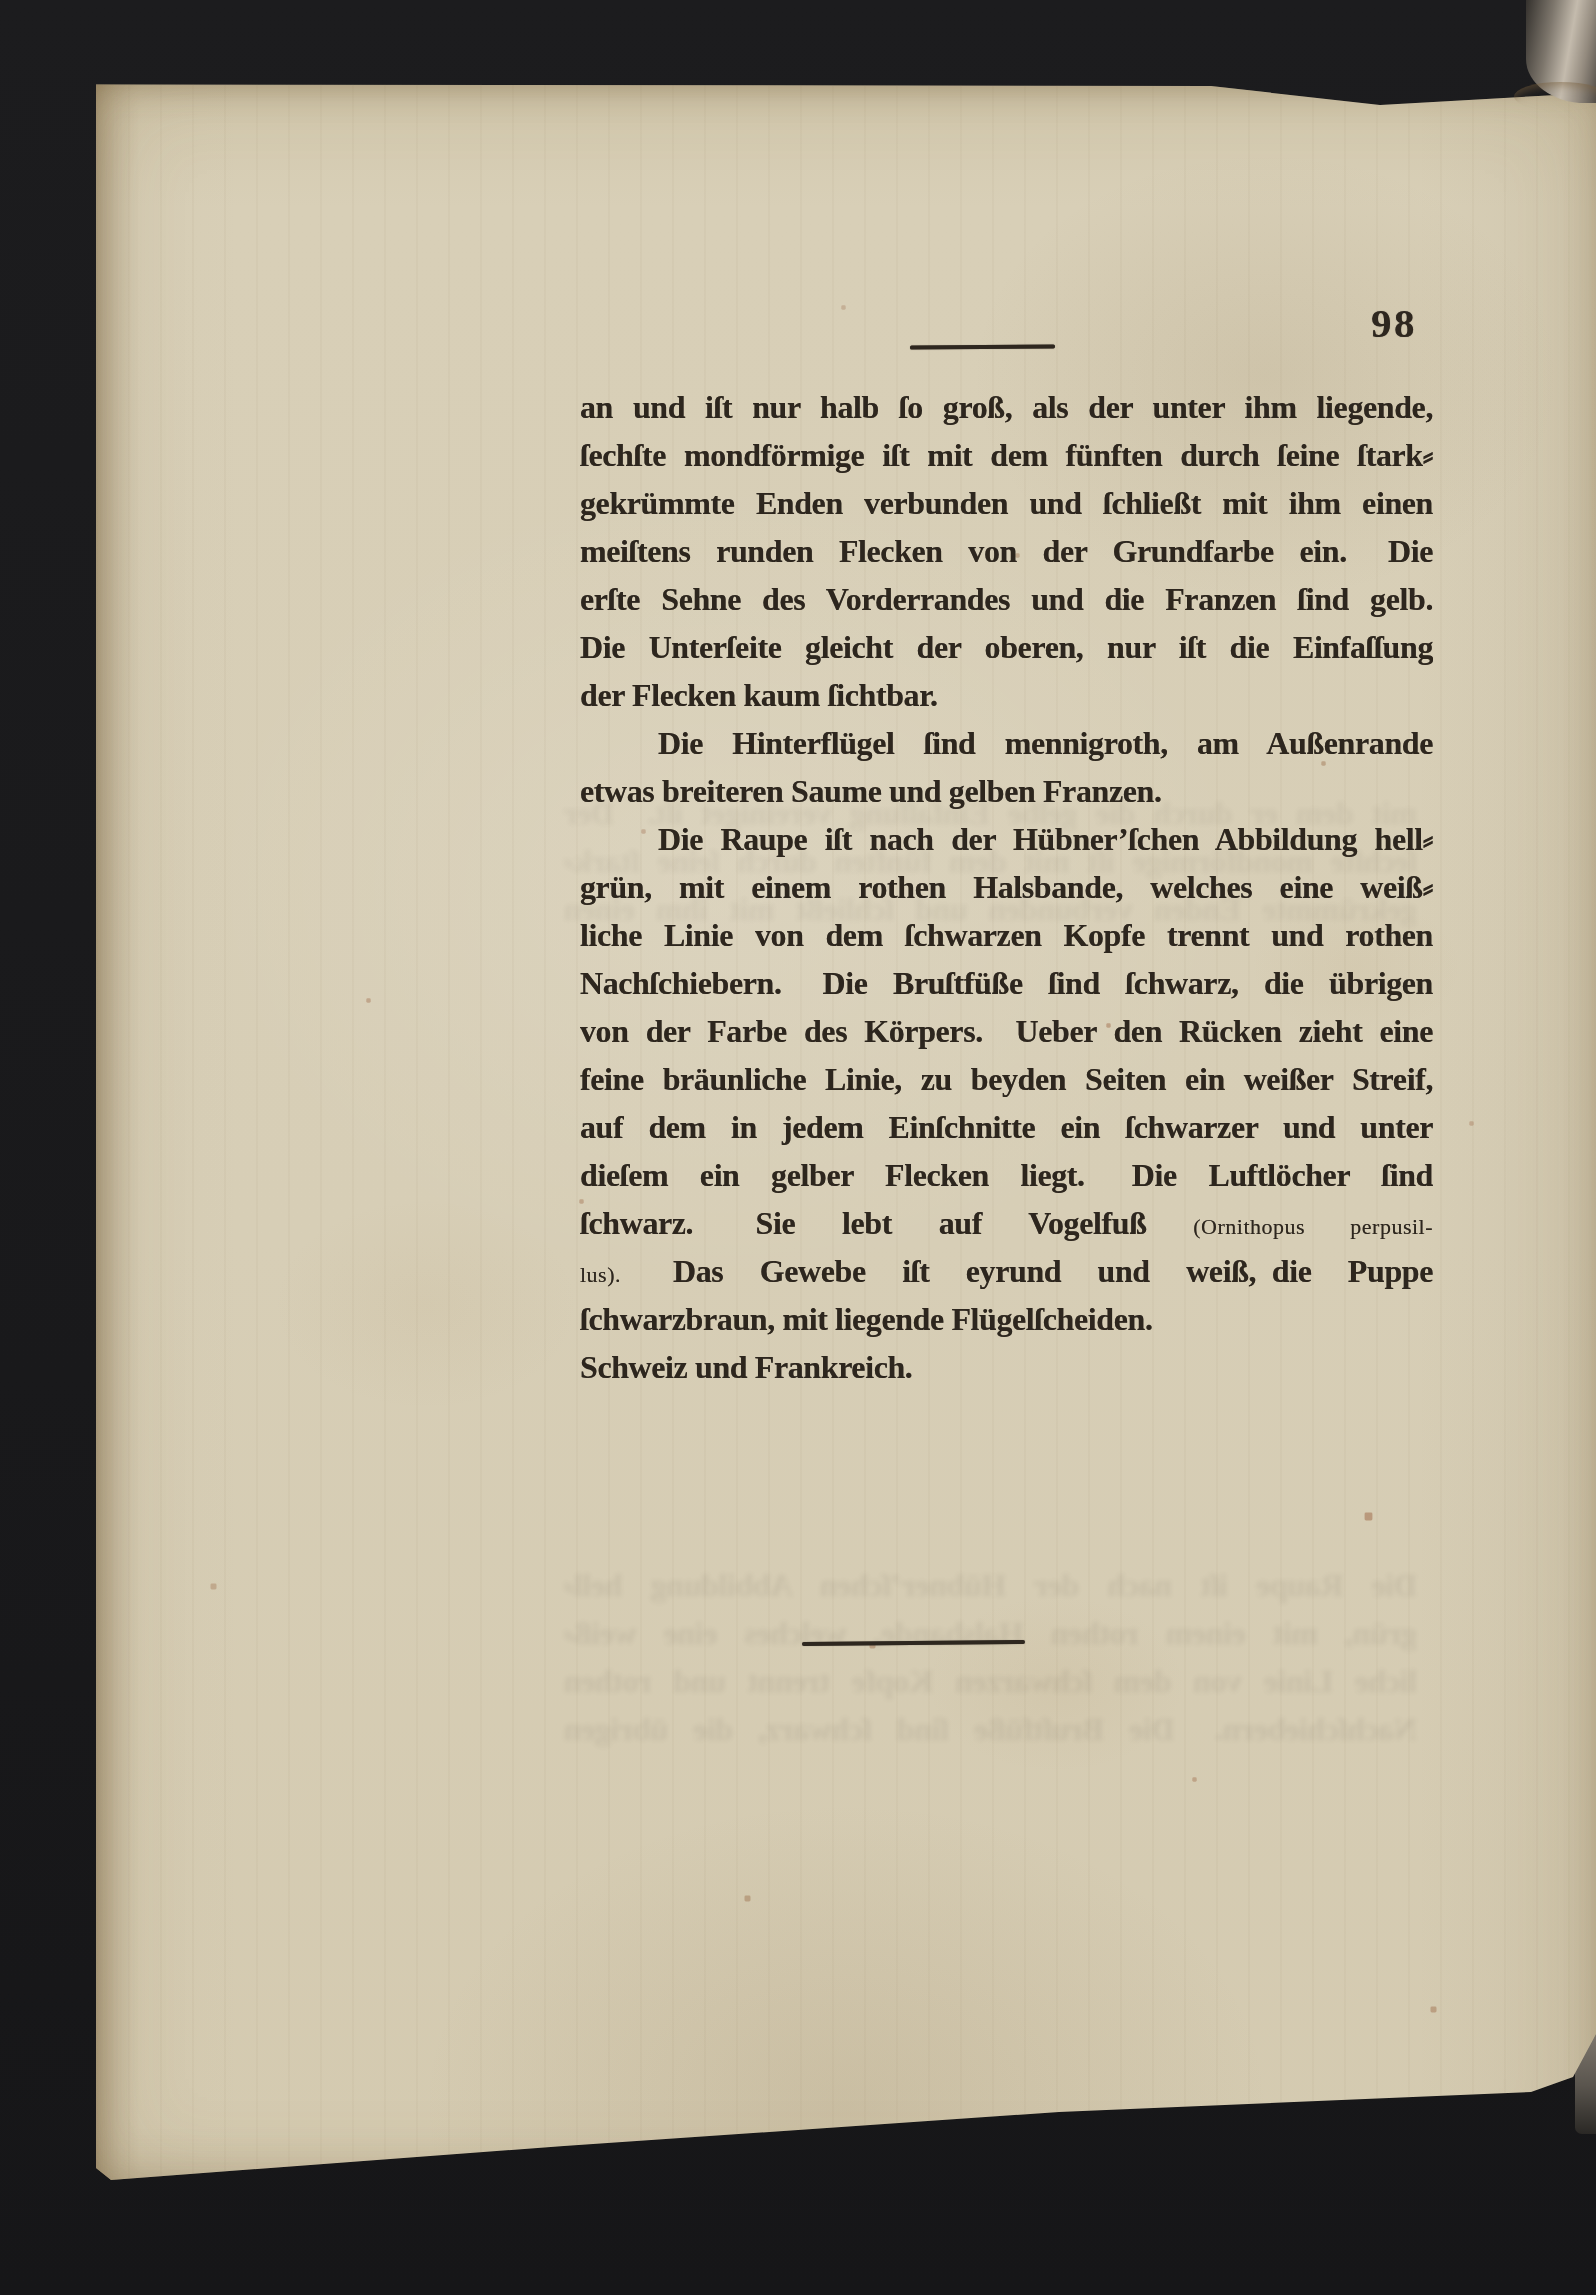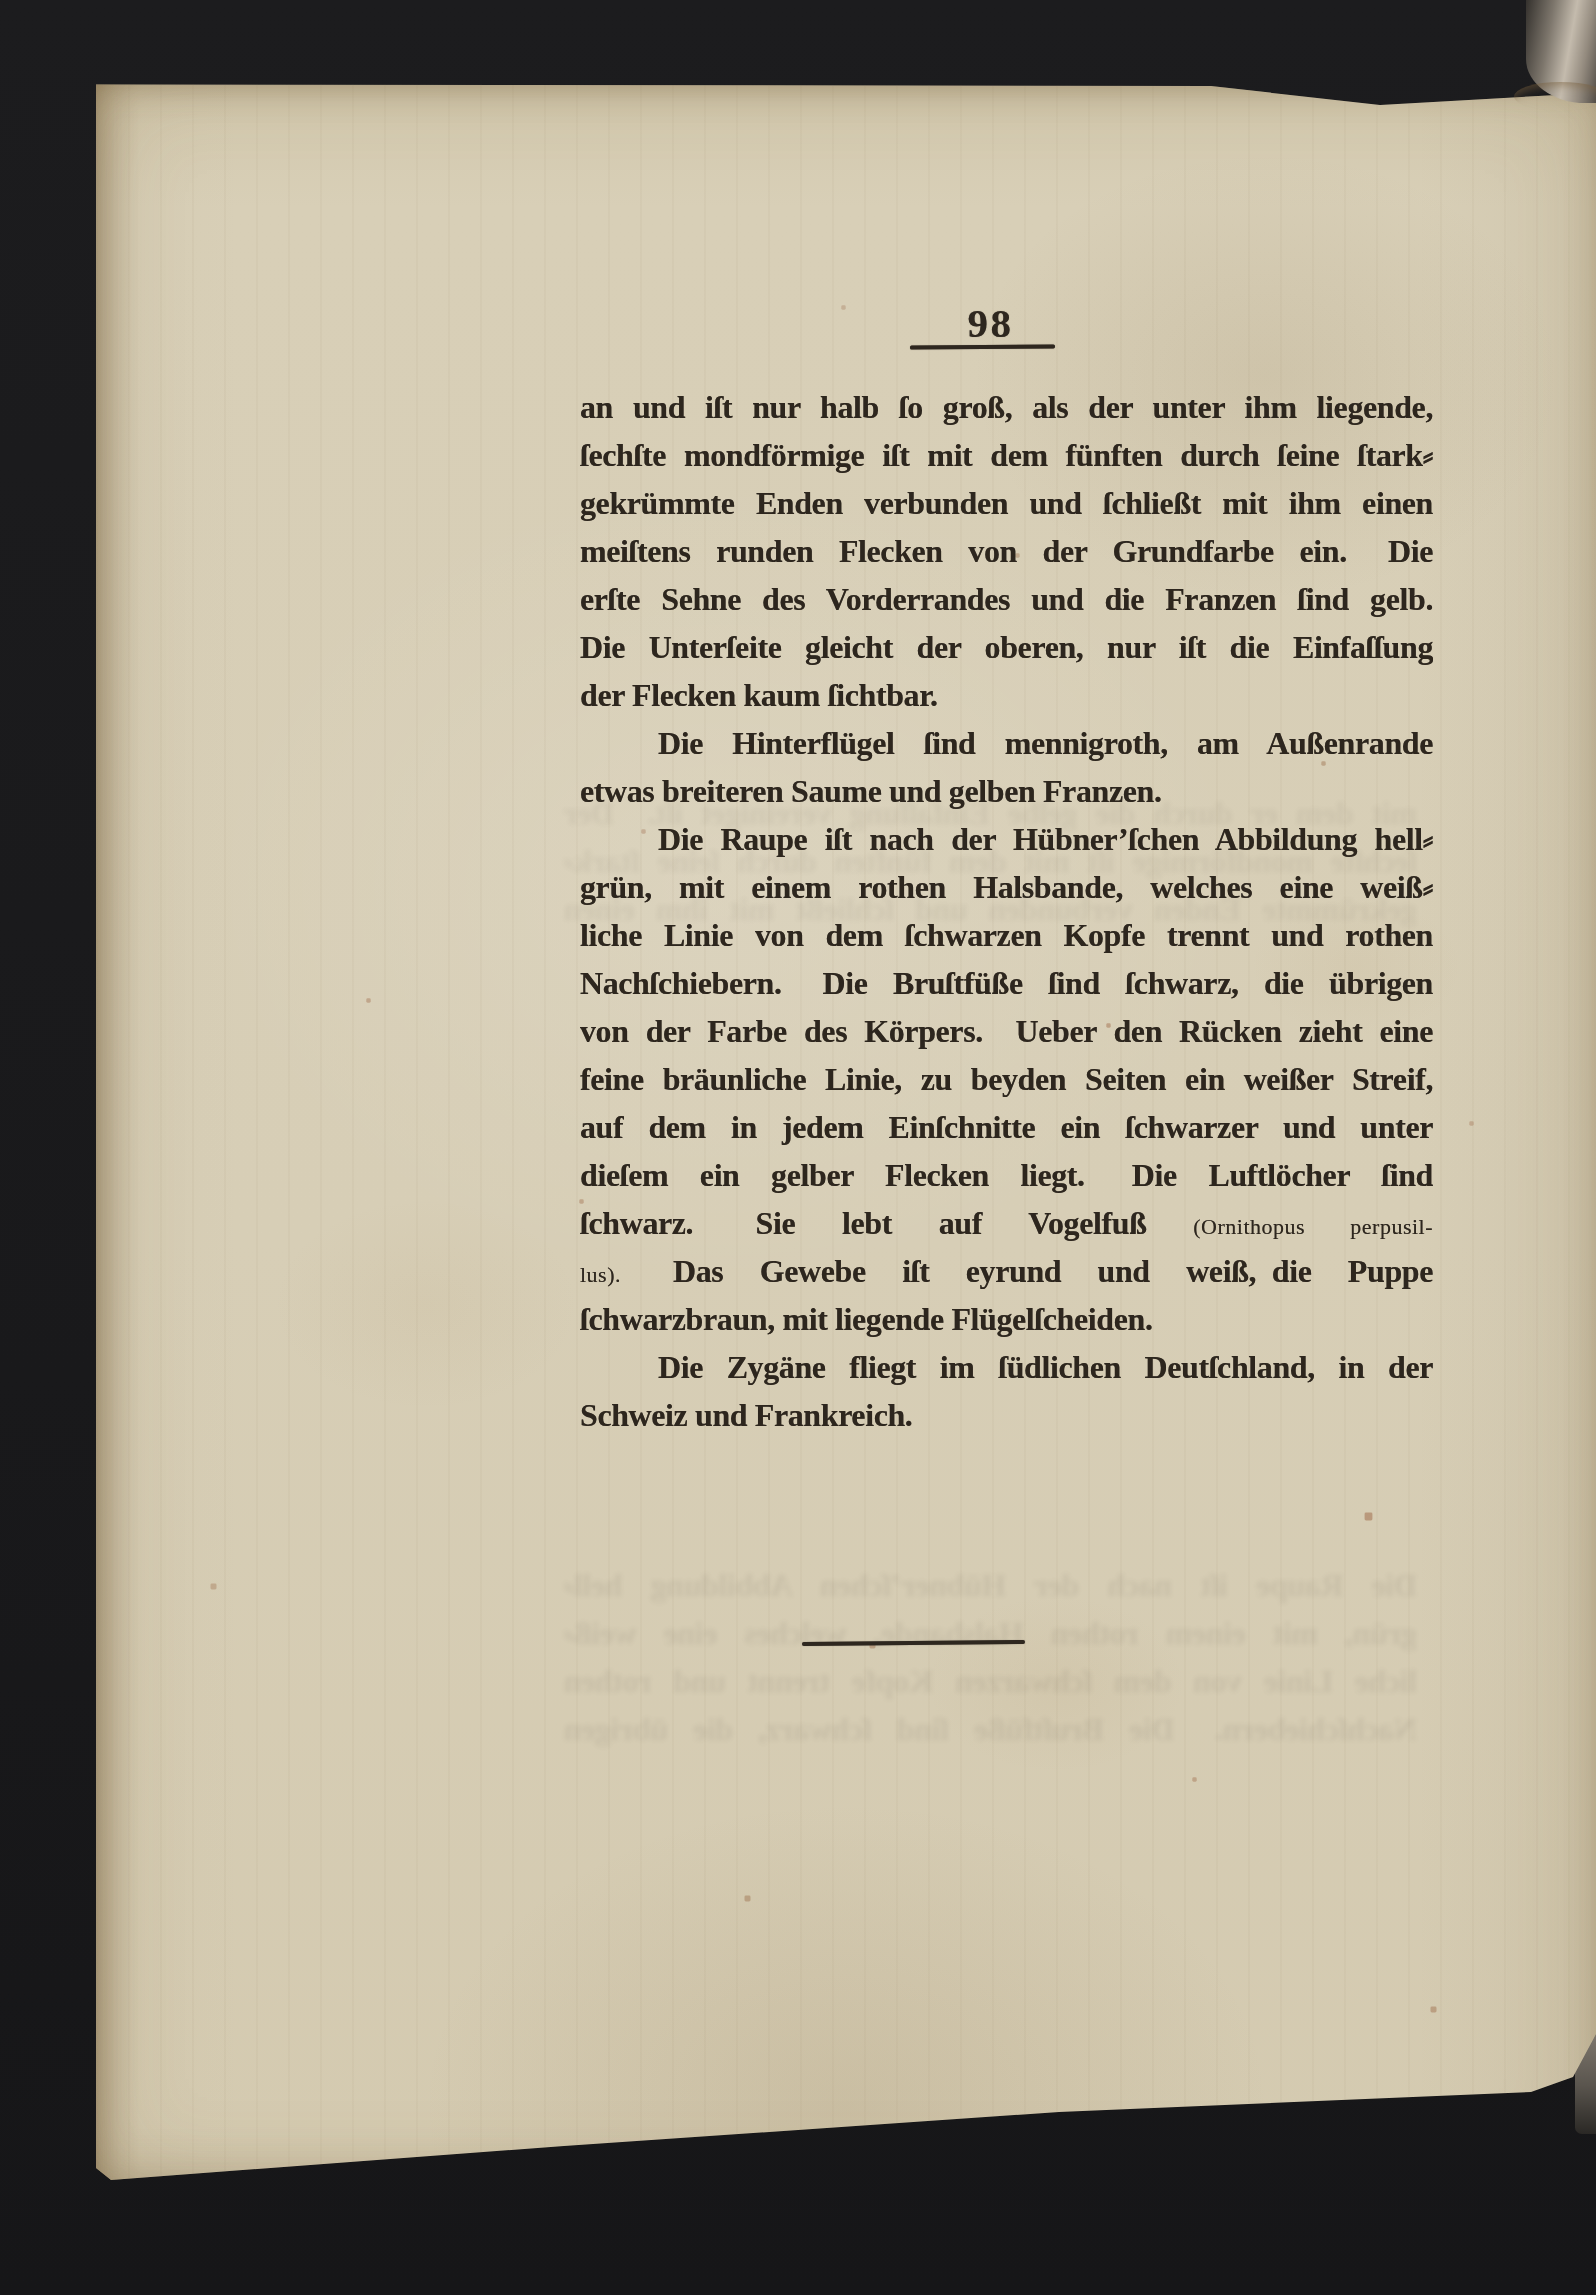--- a/index.html
+++ b/index.html
@@ -94,21 +94,21 @@
     white-space: nowrap; overflow: hidden;
     pointer-events: none;
   }
   .ghost-a { top: 708px; height: 144px; }
   .ghost-b { top: 1480px; height: 193px; opacity: 0.075; }
 
   .content { position: absolute; left: 468px; top: 0; width: 853px; height: 100%; }
 
   .pageno {
     position: absolute; top: 218px; left: 0; width: 100%;
-    text-align: center;
+    text-align: right;
     font-size: 41px; font-weight: 700; letter-spacing: 2.5px;
     color: #2e271f;
     text-shadow: 0 0 0.8px rgba(46, 39, 31, 0.55);
   }
   .pageno-rule {
     position: absolute; top: 264px; left: 50%; margin-left: -81px;
     width: 145px; height: 4.2px;
     background: #2e271f; border-radius: 1.7px;
     transform: rotate(-0.5deg);
     box-shadow: 0 0 0.8px rgba(46,39,31,0.6);
@@ -175,21 +175,20 @@
           <div class="line"><span>grün, mit einem rothen Halsbande, welches eine weiß⸗</span></div>
           <div class="line"><span>liche Linie von dem ſchwarzen Kopfe trennt und rothen</span></div>
           <div class="line"><span>Nachſchiebern.  Die Bruſtfüße ſind ſchwarz, die übrigen</span></div>
           <div class="line"><span>von der Farbe des Körpers.  Ueber den Rücken zieht eine</span></div>
           <div class="line"><span>feine bräunliche Linie, zu beyden Seiten ein weißer Streif,</span></div>
           <div class="line"><span>auf dem in jedem Einſchnitte ein ſchwarzer und unter</span></div>
           <div class="line"><span>dieſem ein gelber Flecken liegt.  Die Luftlöcher ſind</span></div>
           <div class="line"><span>ſchwarz.  Sie lebt auf Vogelfuß </span><span class="antiqua">(Ornithopus perpusil-</span></div>
           <div class="line"><span class="antiqua">lus).</span><span>  Das Gewebe iſt eyrund und weiß, die Puppe</span></div>
           <div class="line plast"><span>ſchwarzbraun, mit liegende Flügelſcheiden.</span></div>
-          <div class="line indent"><span>Die Zygäne fliegt im ſüdlichen Deutſchland, in der</span></div>
           <div class="line plast"><span>Schweiz und Frankreich.</span></div>
         </div>
       <div class="end-rule"></div>
     </div>
   </div>
 
   <div class="fore-edge-top"></div>
 </div>
 
 

